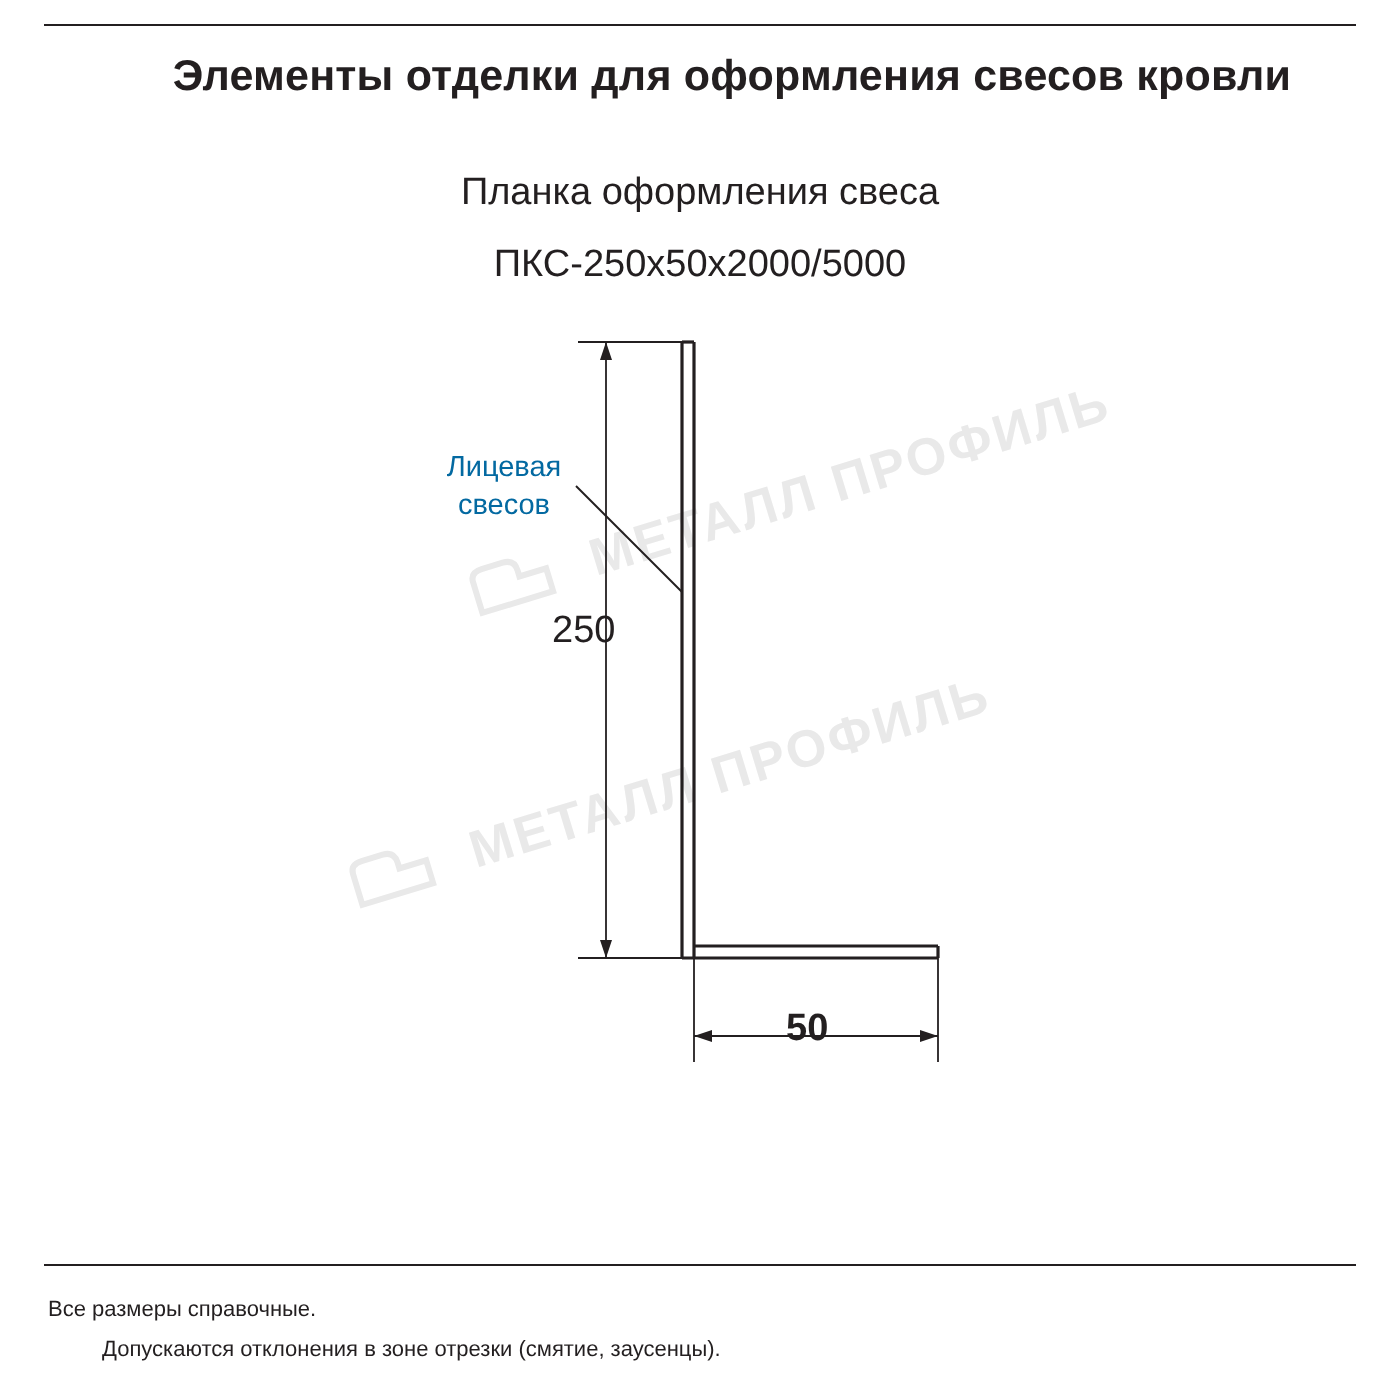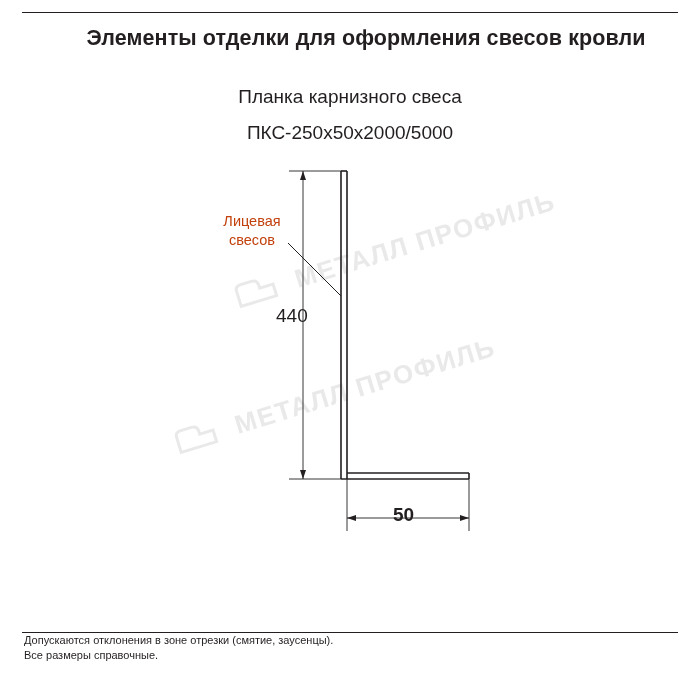--- a/index.html
+++ b/index.html
@@ -62,21 +62,21 @@
   .subtitle.line2 { top: 122px; }
 
   
   .footer {
     position: absolute;
     left: 24px;
     font-size: 11px;
     color: #231f20;
   }
   .footer.l1 { top: 649px; }
-  .footer.l2 { top: 634px; }
+  .footer.l2 { top: 669px; margin-left: 27px; }
 
   
   .watermark {
     position: absolute;
     color: #e9e9e9;
     font-weight: bold;
     font-size: 26px;
     letter-spacing: 1.5px;
     white-space: nowrap;
     transform: rotate(-17deg);
@@ -98,26 +98,26 @@
     position: absolute;
     left: 0;
     top: 0;
     width: 700px;
     height: 700px;
   }
 
   .label-face {
     position: absolute;
     left: 207px;
-    top: 212px;
+    top: 225px;
     width: 90px;
     text-align: center;
     font-size: 14.5px;
     line-height: 19px;
-    color: #c2410c;
+    color: #0369a1;
   }
   .dim-250 {
     position: absolute;
     left: 276px;
     top: 305px;
     font-size: 19px;
     color: #231f20;
   }
   .dim-50 {
     position: absolute;
@@ -130,21 +130,21 @@
 </style>
 </head>
 <body>
 
 <div class="page">
 
   <div class="hr-top"></div>
 
   <div class="title">Элементы отделки для оформления свесов кровли</div>
 
-  <div class="subtitle line1">Планка карнизного свеса</div>
+  <div class="subtitle line1">Планка оформления свеса</div>
   <div class="subtitle line2">ПКС-250х50х2000/5000</div>
 
   <div class="watermark wm1">
     <span class="wm-logo">
       <svg viewBox="0 0 46 32" width="46" height="32" aria-hidden="true">
         <path d="M3 26 L3 10 Q3 5 9 5 L20 5 Q26 5 26 11 L26 14 L40 14 L40 26 Z" fill="none" stroke="#e9e9e9" stroke-width="3"></path>
       </svg>
     </span>
     <span class="wm-text">МЕТАЛЛ ПРОФИЛЬ</span>
   </div>
@@ -188,21 +188,21 @@
     </g>
     <polygon points="347,518 356,515 356,521" fill="#231f20"></polygon>
     <polygon points="469,518 460,515 460,521" fill="#231f20"></polygon>
   </svg>
 
   <div class="label-face">
     <span>Лицевая</span><br>
     <span>свесов</span>
   </div>
 
-  <div class="dim-250">440</div>
+  <div class="dim-250">250</div>
   <div class="dim-50">50</div>
 
   <div class="hr-bottom"></div>
 
   <div class="footer l1">Все размеры справочные.</div>
   <div class="footer l2">Допускаются отклонения в зоне отрезки (смятие, заусенцы).</div>
 
 </div>
 
 </body></html>

